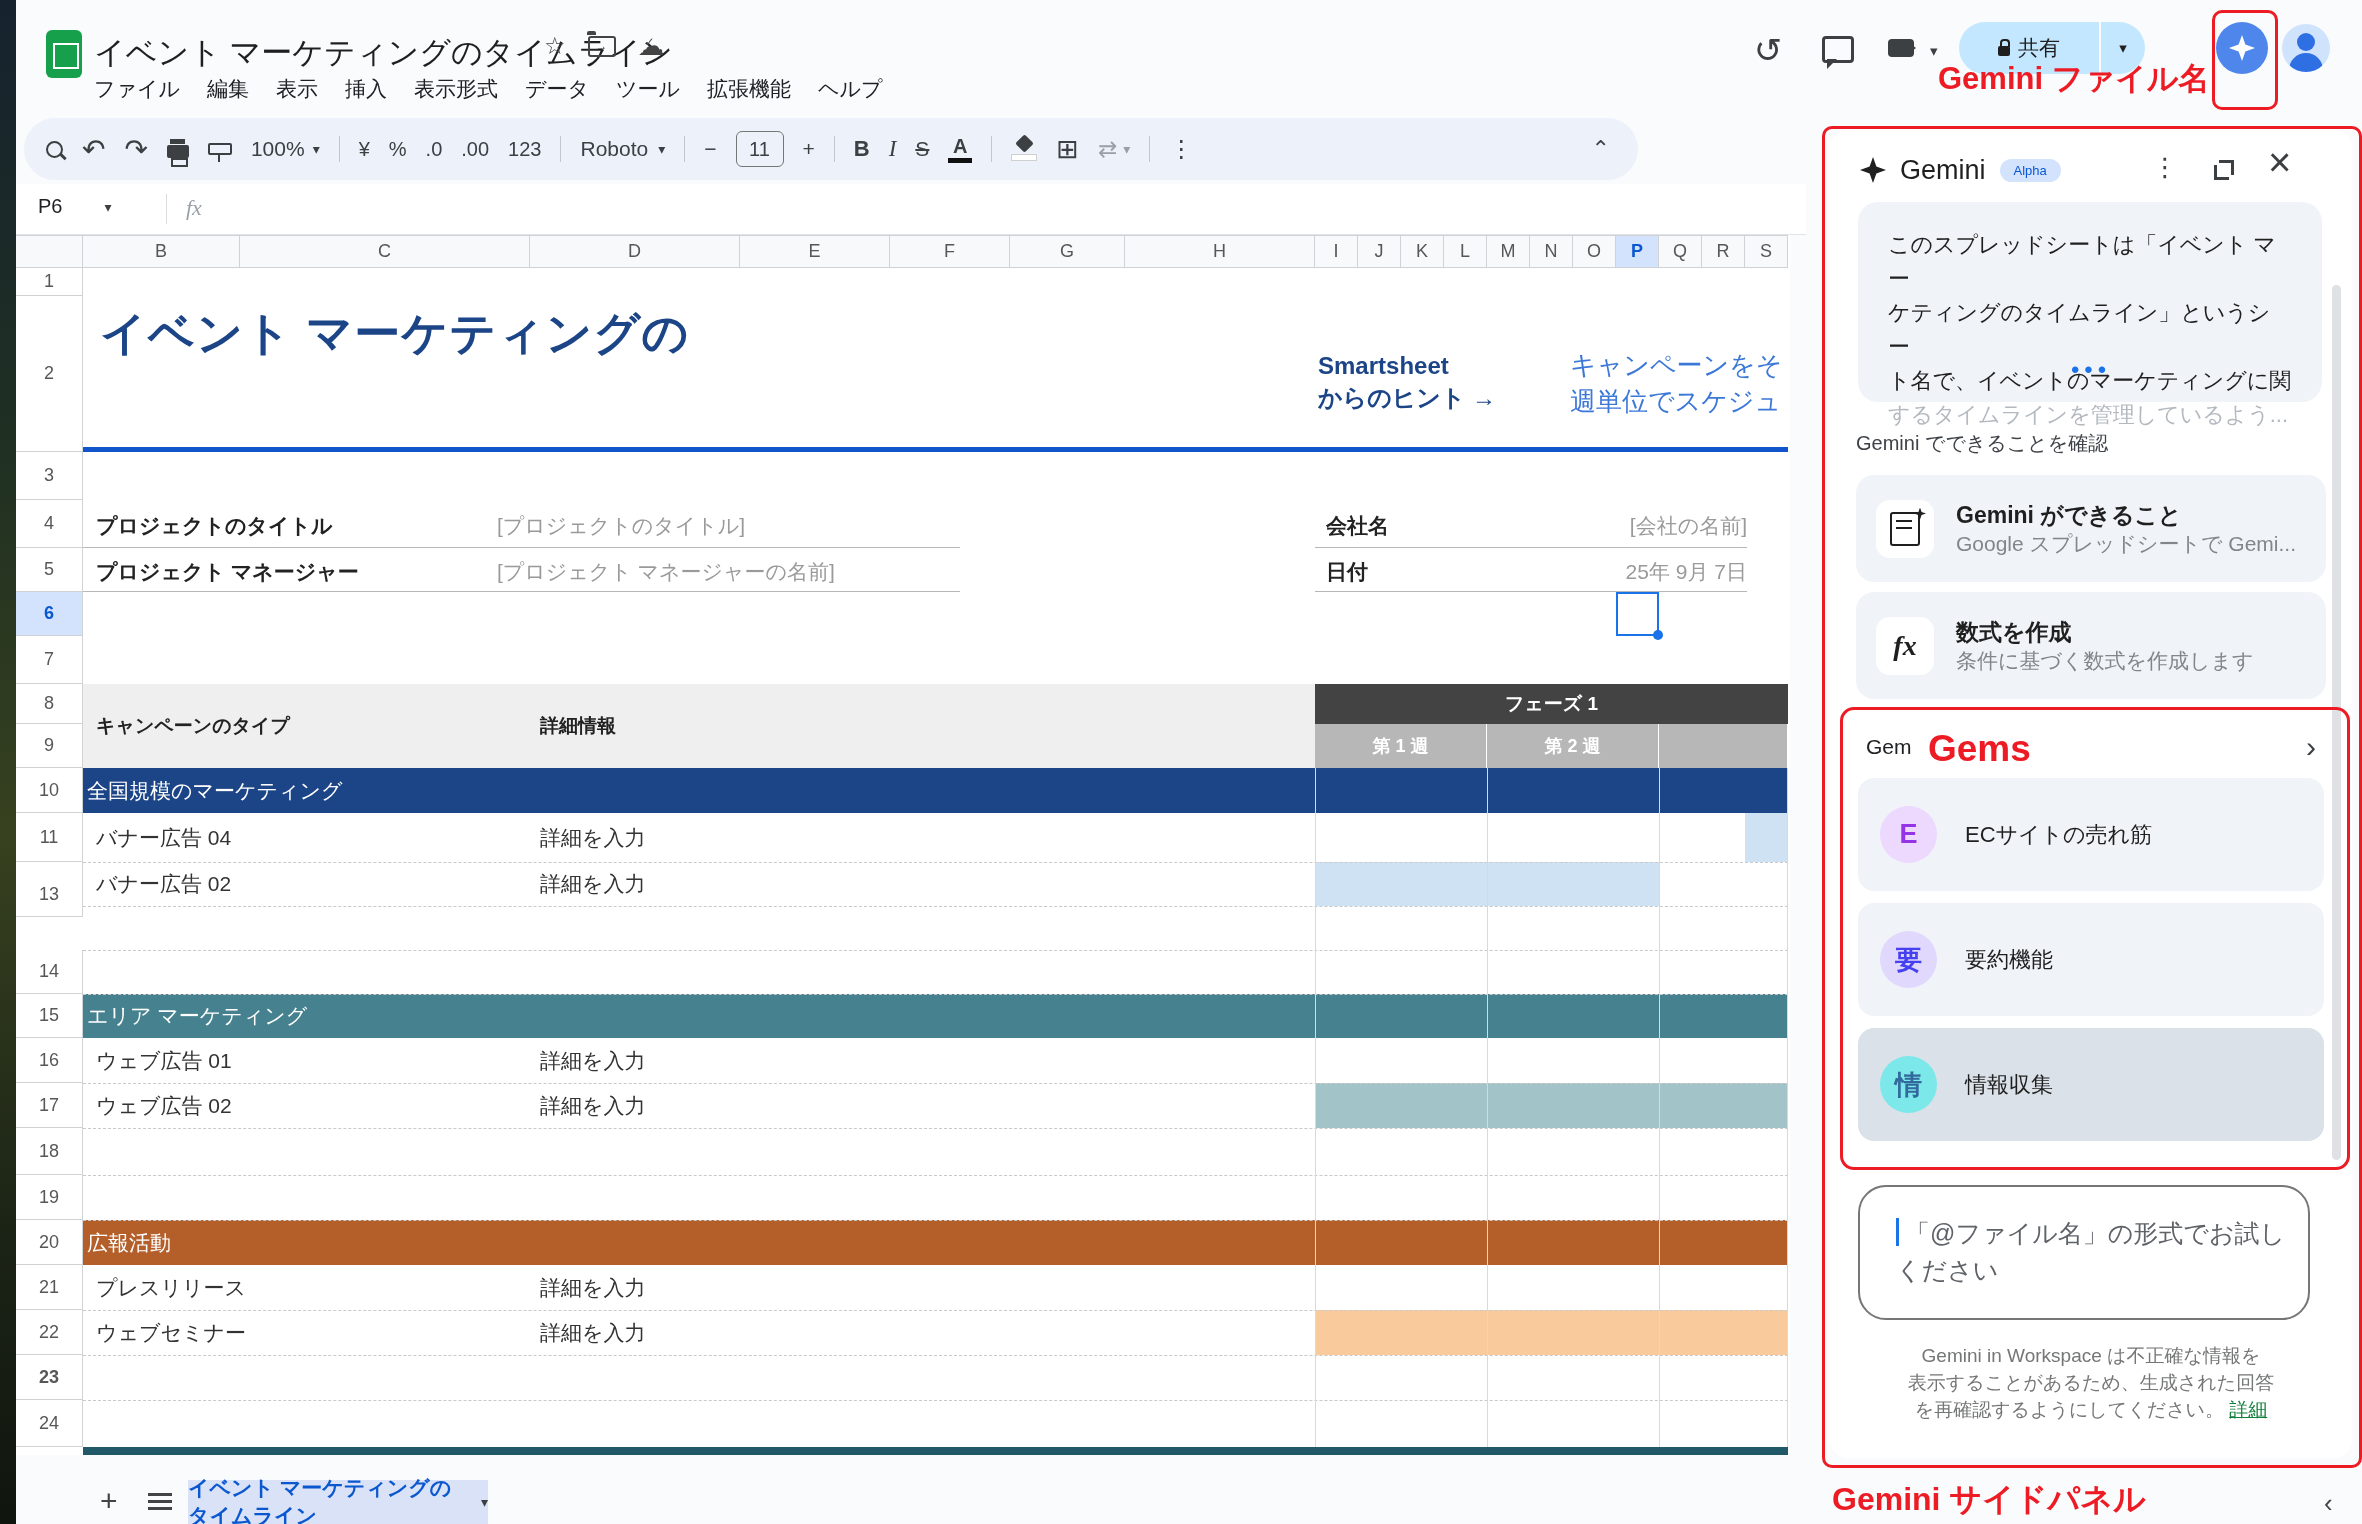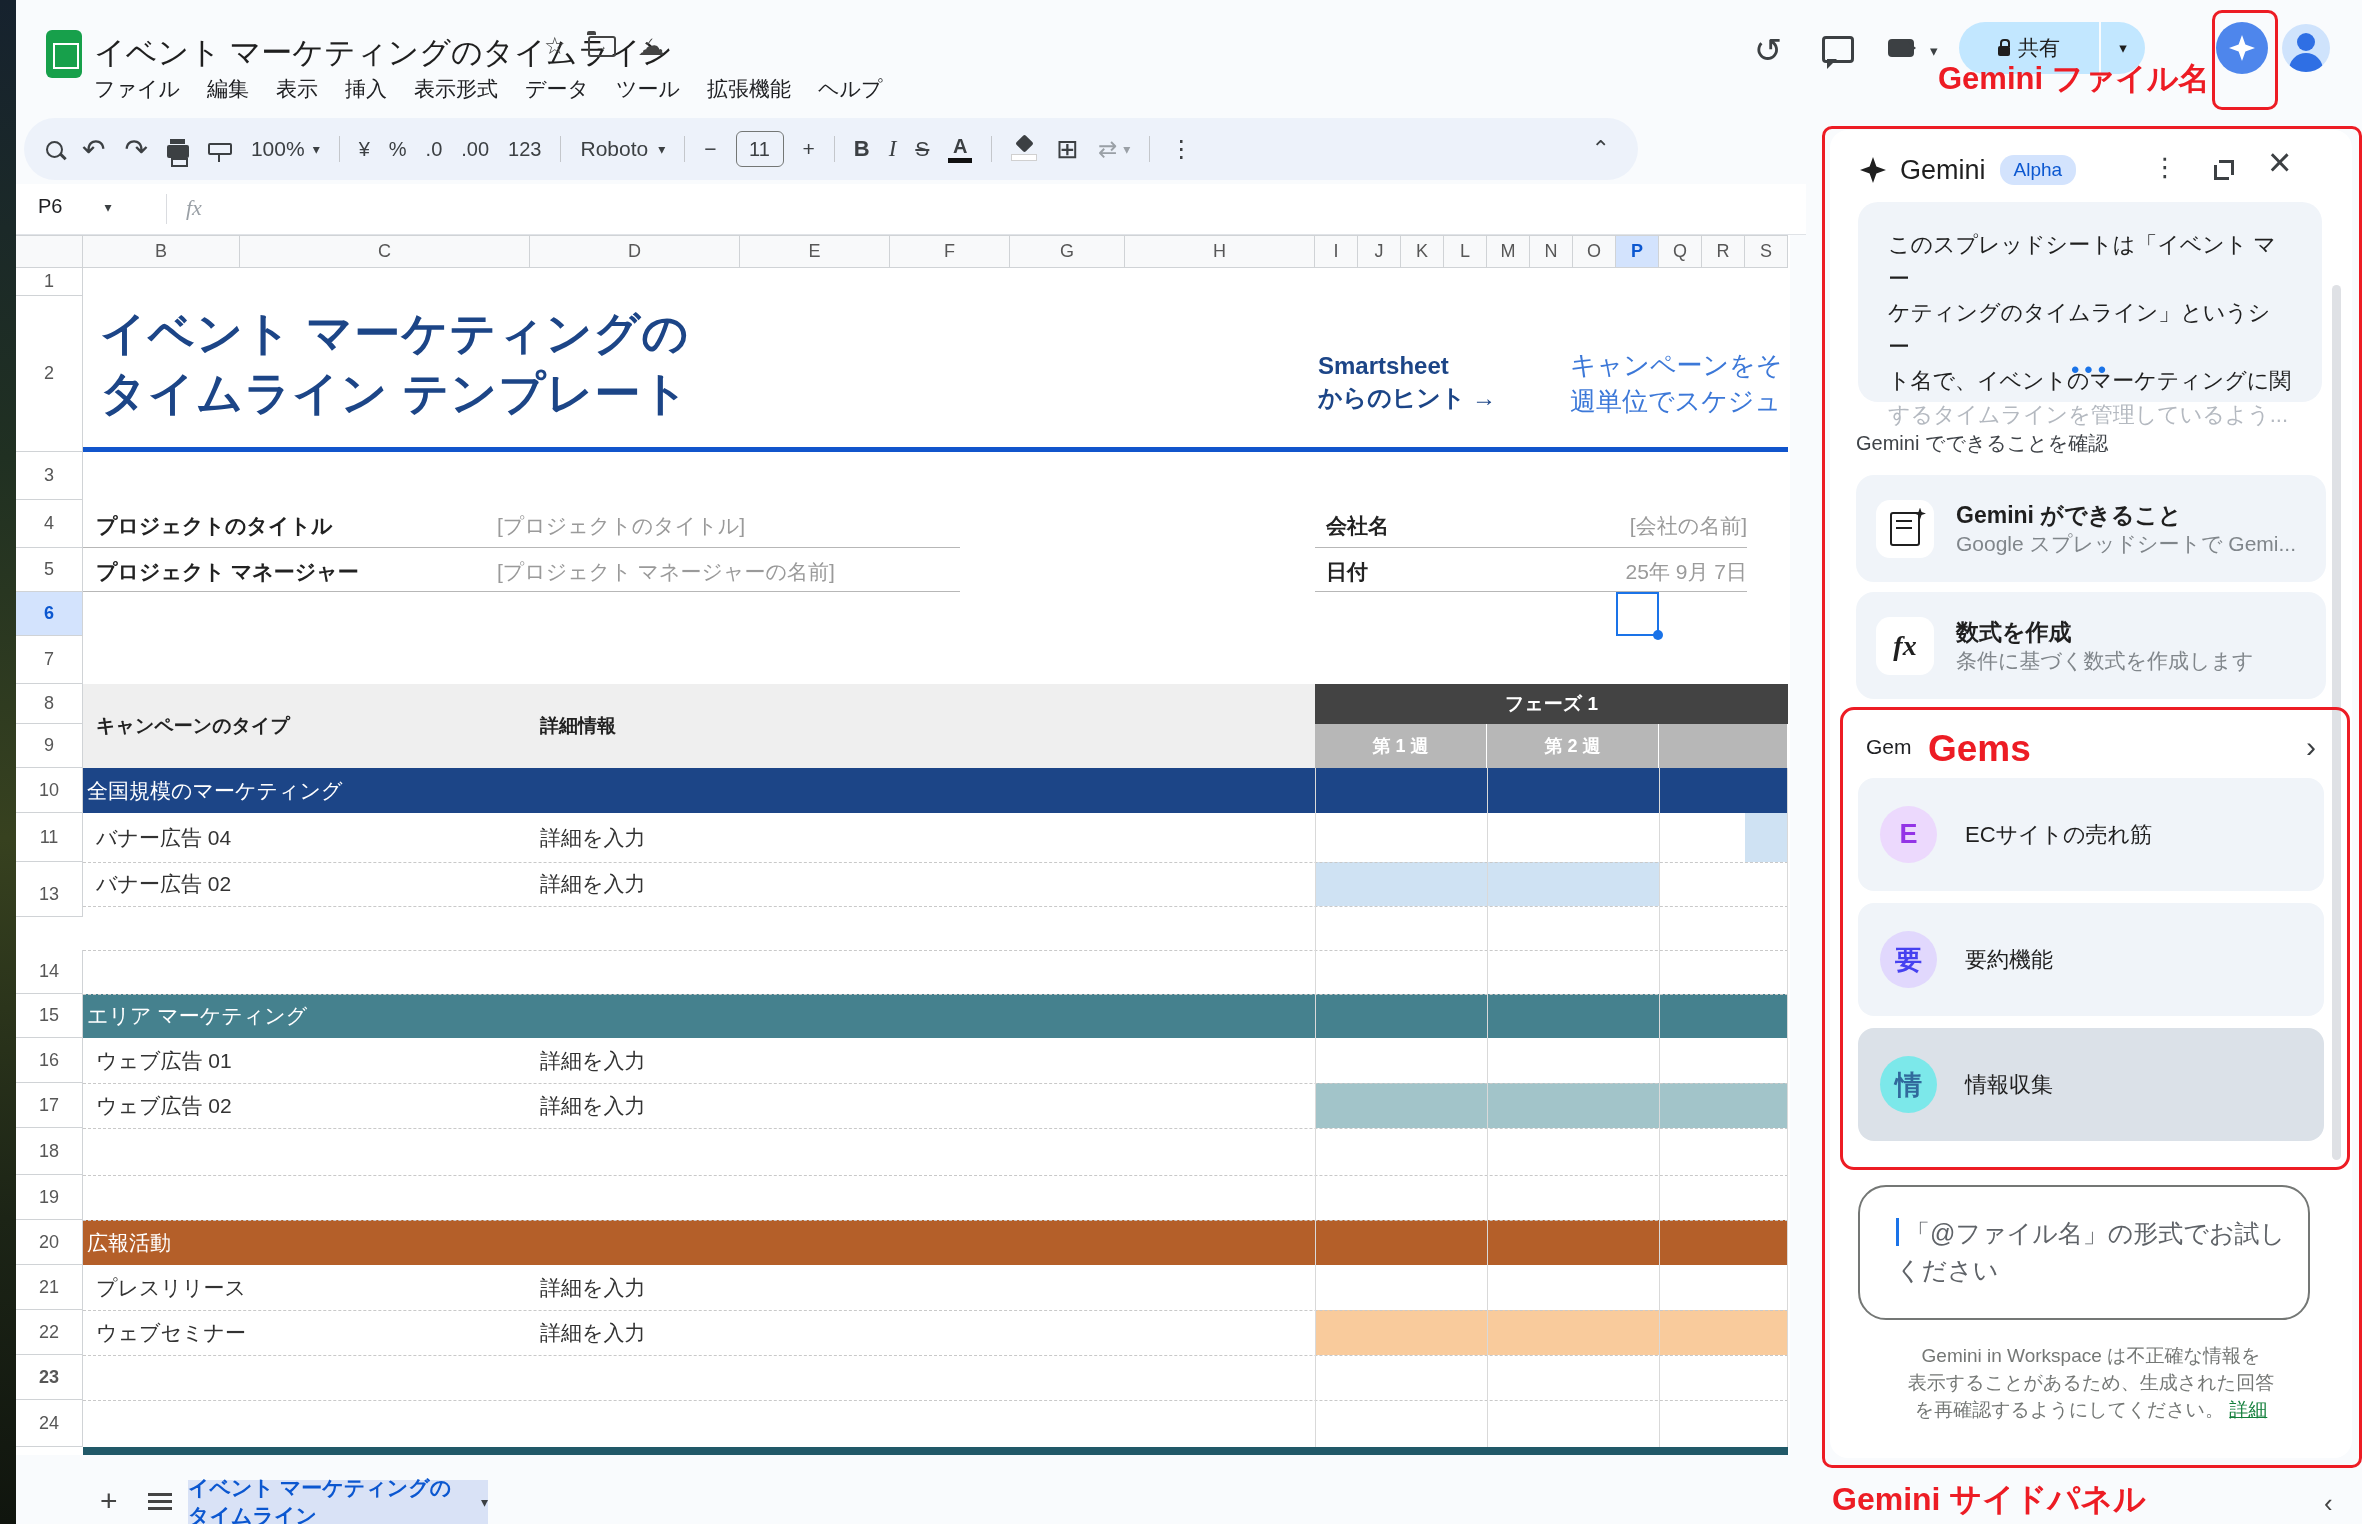--- a/index.html
+++ b/index.html
@@ -100,21 +100,21 @@
   #tabbar{left:16px;top:1480px;width:2346px;height:44px;background:#f9fbfd;}
   .addbtn{left:84px;top:4px;font-size:30px;color:#444;}
   .allsheets{left:132px;top:13px;width:24px;height:17px;background:linear-gradient(#444 0 3px,transparent 3px 7px,#444 7px 10px,transparent 10px 14px,#444 14px 17px);}
   .sheettab{left:172px;top:0px;height:44px;width:300px;background:#d9e2f6;color:#0b57d0;font-weight:bold;font-size:21px;display:flex;align-items:center;justify-content:center;gap:10px;}
   .panel-collapse{left:2308px;top:8px;font-size:26px;color:#444;}
   
   #panel{left:1830px;top:130px;width:522px;height:1328px;background:#fff;border-radius:18px;}
   .p-head{left:30px;top:18px;height:44px;gap:14px;}
   .p-spark{width:26px;height:26px;background:#1f1f1f;clip-path:polygon(50% 0,63% 37%,100% 50%,63% 63%,50% 100%,37% 63%,0 50%,37% 37%);}
   .p-brand{font-size:27px;color:#1f1f1f;font-weight:500;}
-  .p-badge{background:#d3e3fd;color:#0b57d0;font-size:19px;padding:4px 14px;border-radius:14px;}
+  .p-badge{background:#d3e3fd;color:#0b57d0;font-size:13px;padding:4px 14px;border-radius:14px;}
   .p-more{left:322px;top:22px;font-size:26px;color:#3c4043;}
   .p-expand{left:384px;top:30px;width:20px;height:20px;}
   .p-expand .c1{position:absolute;right:0;top:0;width:12px;height:12px;border-top:3px solid #3c4043;border-right:3px solid #3c4043;}
   .p-expand .c2{position:absolute;left:0;bottom:0;width:12px;height:12px;border-bottom:3px solid #3c4043;border-left:3px solid #3c4043;}
   .p-close{left:438px;top:10px;font-size:40px;color:#3c4043;}
   .sum-card{left:28px;top:72px;width:464px;height:200px;background:#f0f4f9;border-radius:20px;padding:26px 30px;box-sizing:border-box;font-size:22px;line-height:34px;color:#1f1f1f;}
   .sum-fade{color:#b4b9c0;}
   .dots{left:0;top:226px;width:522px;text-align:center;font-size:24px;letter-spacing:5px;color:#1a73e8;}
   .p-scroll{left:502px;top:155px;width:9px;height:875px;background:#dfe1e5;border-radius:5px;}
   .p-sect{left:26px;top:300px;font-size:20px;color:#3f4348;}
@@ -293,21 +293,20 @@
     <div class="rh" style="top:893px;height:47px;">18</div>
     <div class="rh" style="top:940px;height:45px;">19</div>
     <div class="rh" style="top:985px;height:45px;">20</div>
     <div class="rh" style="top:1030px;height:45px;">21</div>
     <div class="rh" style="top:1075px;height:45px;">22</div>
     <div class="rh" style="top:1120px;height:45px;font-weight:bold;">23</div>
     <div class="rh" style="top:1165px;height:47px;">24</div>
 
     <div class="big-title abs">
       <div>イベント マーケティングの</div>
-      <div>タイムライン テンプレート</div>
     </div>
     <div class="title-underline abs"></div>
     <div class="hint abs">
       <div>Smartsheet</div>
       <div>からのヒント →</div>
     </div>
     <div class="note abs">
       <div>キャンペーンをそ</div>
       <div>週単位でスケジュ</div>
     </div>

